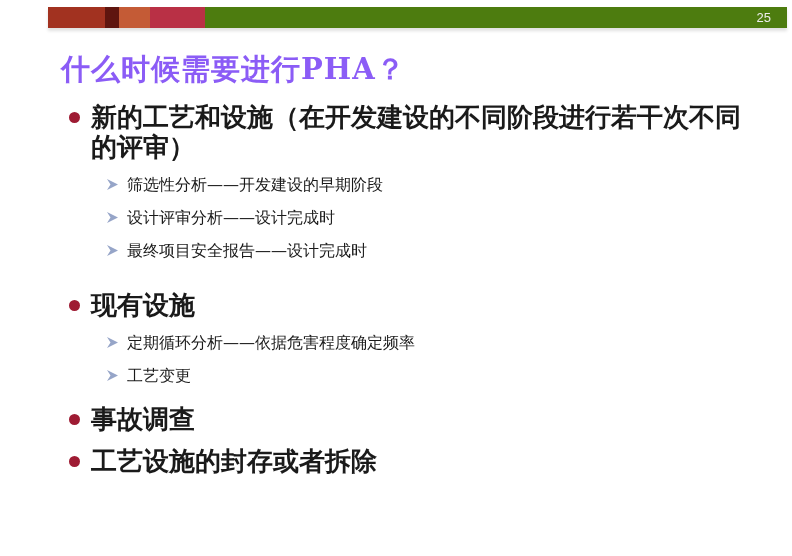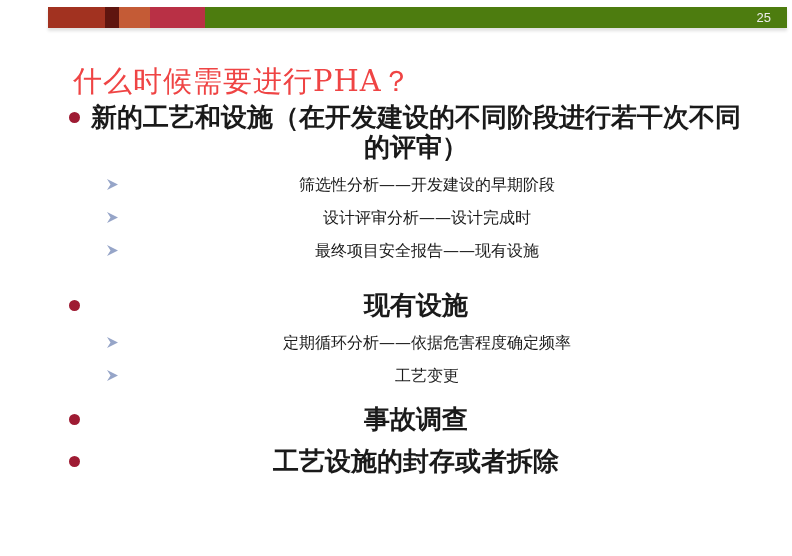--- a/index.html
+++ b/index.html
@@ -46,42 +46,41 @@
     font-size: 13px;
     color: #EDEDED;
     line-height: 1;
   }
 
   
   .slide-title {
     position: absolute;
     left: 61px;
     top: 50px;
-    margin: 12px;
+    margin: 0;
     font-size: 29px;
-    font-weight: normal;
+    font-weight: bold;
     letter-spacing: 1px;
-    color: #ef4444;
+    color: #8b5cf6;
     white-space: nowrap;
   }
 
   
   .bullet-list {
     position: absolute;
     left: 62px;
     top: 102px;
     width: 690px;
     margin: 0;
     padding: 0;
     list-style: none;
   }
   .bullet-list li {
     display: flex;
     align-items: flex-start;
-    text-align: center;
   }
 
   .l1 {
     font-size: 26px;
     font-weight: bold;
     line-height: 30px;
     margin-bottom: 6px;
   }
   .l1 .dot {
     flex: 0 0 auto;
@@ -145,21 +144,21 @@
       <svg class="arrow" viewBox="0 0 13 13" xmlns="http://www.w3.org/2000/svg">
           <polygon points="1,1 12,6.5 1,12 4.5,6.5" fill="#96A5C8"></polygon>
         </svg>
       <span class="txt">设计评审分析——设计完成时</span>
     </li>
 
     <li class="l2">
       <svg class="arrow" viewBox="0 0 13 13" xmlns="http://www.w3.org/2000/svg">
           <polygon points="1,1 12,6.5 1,12 4.5,6.5" fill="#96A5C8"></polygon>
         </svg>
-      <span class="txt">最终项目安全报告——现有设施</span>
+      <span class="txt">最终项目安全报告——设计完成时</span>
     </li>
 
 
     <li class="l1 gap-before">
       <span class="dot"></span>
       <span class="txt">现有设施</span>
     </li>
 
     <li class="l2">
       <svg class="arrow" viewBox="0 0 13 13" xmlns="http://www.w3.org/2000/svg">

